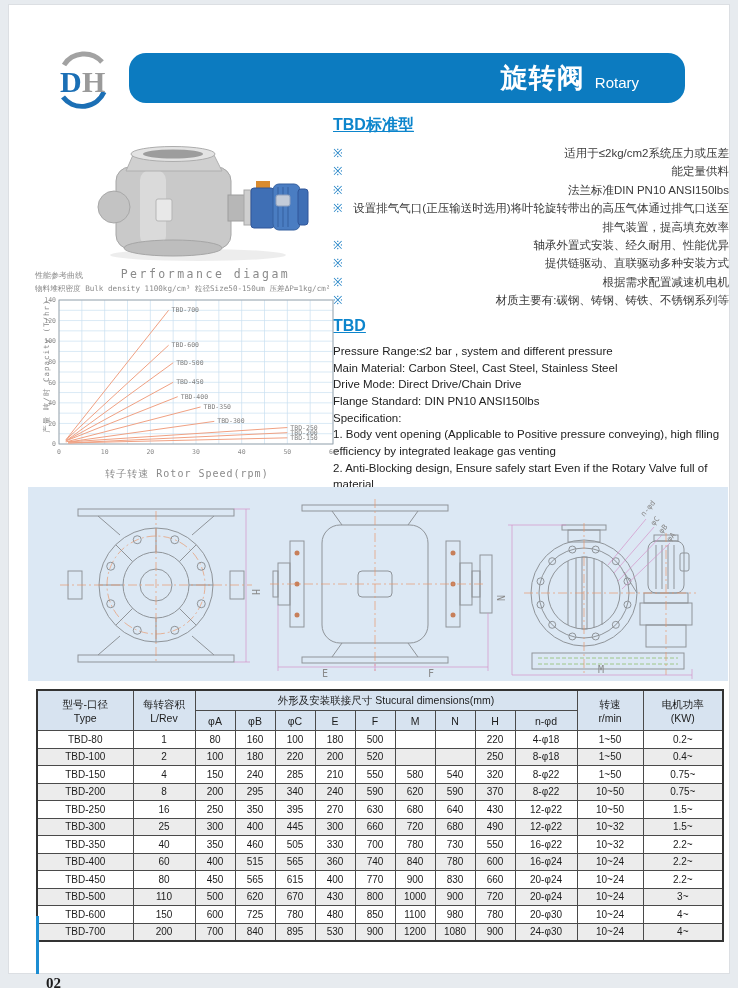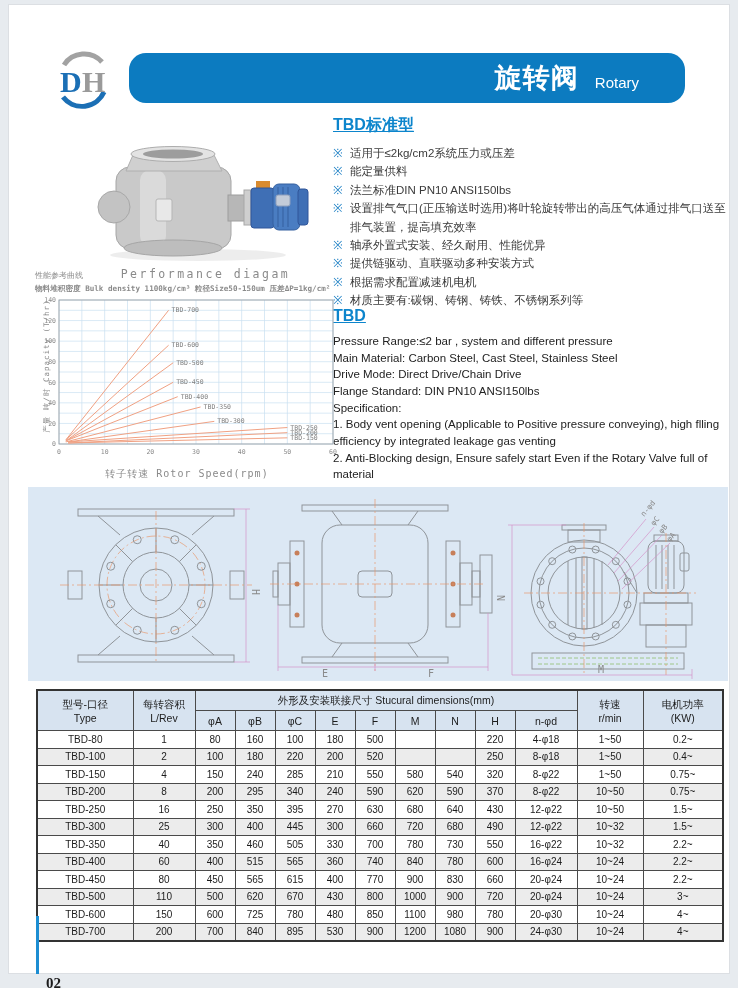--- a/index.html
+++ b/index.html
@@ -15,39 +15,39 @@
   }
   
   .logo{position:absolute;left:45px;top:46px;width:58px;height:58px;}
   .banner{
     position:absolute;left:120px;top:48px;width:556px;height:50px;
     background:#0c7bc0;border-radius:17px;
     display:flex;align-items:center;justify-content:flex-end;
     padding-right:46px;box-sizing:border-box;color:#fff;
   }
   .banner .cn{font-size:27px;font-weight:bold;letter-spacing:1px;}
-  .banner .en{font-size:15px;margin-left:16px;margin-top:8px;}
+  .banner .en{font-size:15px;margin-left:10px;margin-top:8px;}
   
   .photo{position:absolute;left:77px;top:124px;width:225px;height:135px;}
   
   .intro{position:absolute;left:324px;top:110px;width:396px;}
   .h-blue{color:#0c85cc;font-size:16px;font-weight:bold;margin:0 0 8px 0;text-decoration:underline;}
   .bullets{font-size:11.5px;color:#3a3a3a;}
   .bullet{display:flex;line-height:1.6;}
   .bullet .mark{color:#1b7fc4;width:17px;flex:0 0 17px;}
-  .bullet .txt{flex:1;}
-  
-  .spec{position:absolute;left:324px;top:302px;width:398px;}
+  .bullet .txt{flex:1;text-align:right;}
+  
+  .spec{position:absolute;left:324px;top:312px;width:398px;}
   .spec .lines{font-size:11.5px;color:#222;line-height:1.45;}
   
   .chart{position:absolute;left:26px;top:258px;width:304px;}
   .chart .t1{font-family:"DejaVu Sans Mono",monospace;color:#8a8a8a;white-space:nowrap;}
   .chart .t1 .cn{font-size:8px;}
   .chart .t1 .en{font-size:11.5px;letter-spacing:2.5px;padding-left:28px;}
-  .chart .t2{font-family:"DejaVu Sans Mono",monospace;color:#8a8a8a;font-size:7.6px;margin-top:2px;white-space:nowrap;font-weight:bold;}
+  .chart .t2{font-family:"DejaVu Sans Mono",monospace;color:#8a8a8a;font-size:7.6px;margin-top:2px;white-space:nowrap;}
   .chart .xlabel{font-family:"DejaVu Sans Mono",monospace;color:#8a8a8a;font-size:10px;text-align:center;letter-spacing:1px;margin-top:1px;}
   .chart .ylabel{
     position:absolute;left:-68px;top:98px;width:160px;text-align:center;
     transform:rotate(-90deg);
     font-family:"DejaVu Sans Mono",monospace;color:#8a8a8a;font-size:7.5px;letter-spacing:1px;
   }
   
   .panel{
     position:absolute;left:19px;top:482px;width:700px;height:194px;
     background:#dce8f4;

